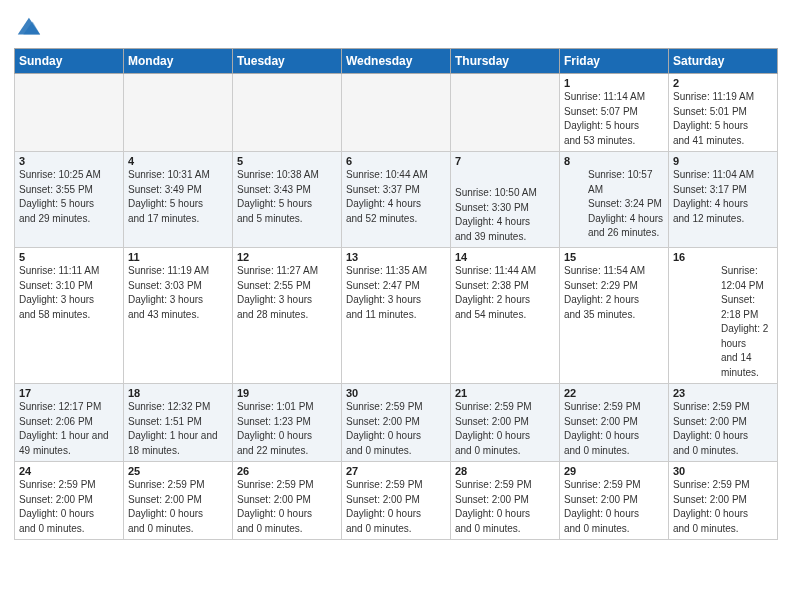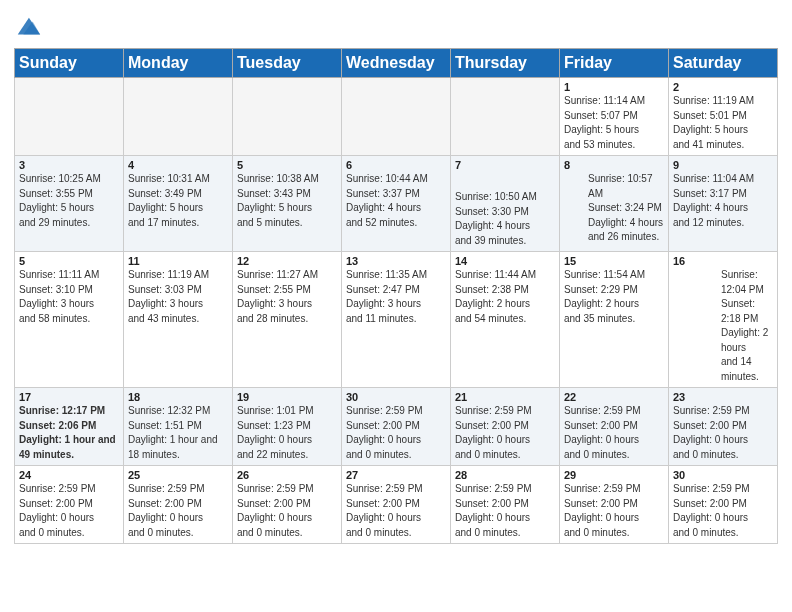--- a/index.html
+++ b/index.html
@@ -59,21 +59,21 @@
       color: #444;
     }
     .calendar {
       width: 100%;
       border-collapse: collapse;
       table-layout: fixed;
     }
     .calendar th {
       background: #1a6bb5;
       color: #fff;
-      font-size: 16px;
+      font-size: 12px;
       font-weight: bold;
       padding: 5px 4px;
       text-align: left;
       border: 1px solid #aaa;
     }
     .calendar td {
       border: 1px solid #ccc;
       vertical-align: top;
       padding: 3px 4px;
       font-size: 9.5px;
@@ -253,21 +253,21 @@
             <span class="day-num">16</span>
             <div class="day-info" style="white-space: pre-line; margin-left: 48px;">Sunrise: 12:04 PM
 Sunset: 2:18 PM
 Daylight: 2 hours
 and 14 minutes.</div>
           </td>
         </tr>
         <tr class="row-alt">
           <td>
             <span class="day-num">17</span>
-            <div class="day-info" style="white-space: pre-line; font-weight: bold;">Sunrise: 12:17 PM
+            <div class="day-info" style="white-space: pre-line;">Sunrise: 12:17 PM
 Sunset: 2:06 PM
 Daylight: 1 hour and
 49 minutes.</div>
           </td>
           <td>
             <span class="day-num">18</span>
             <div class="day-info" style="white-space: pre-line;">Sunrise: 12:32 PM
 Sunset: 1:51 PM
 Daylight: 1 hour and
 18 minutes.</div>

